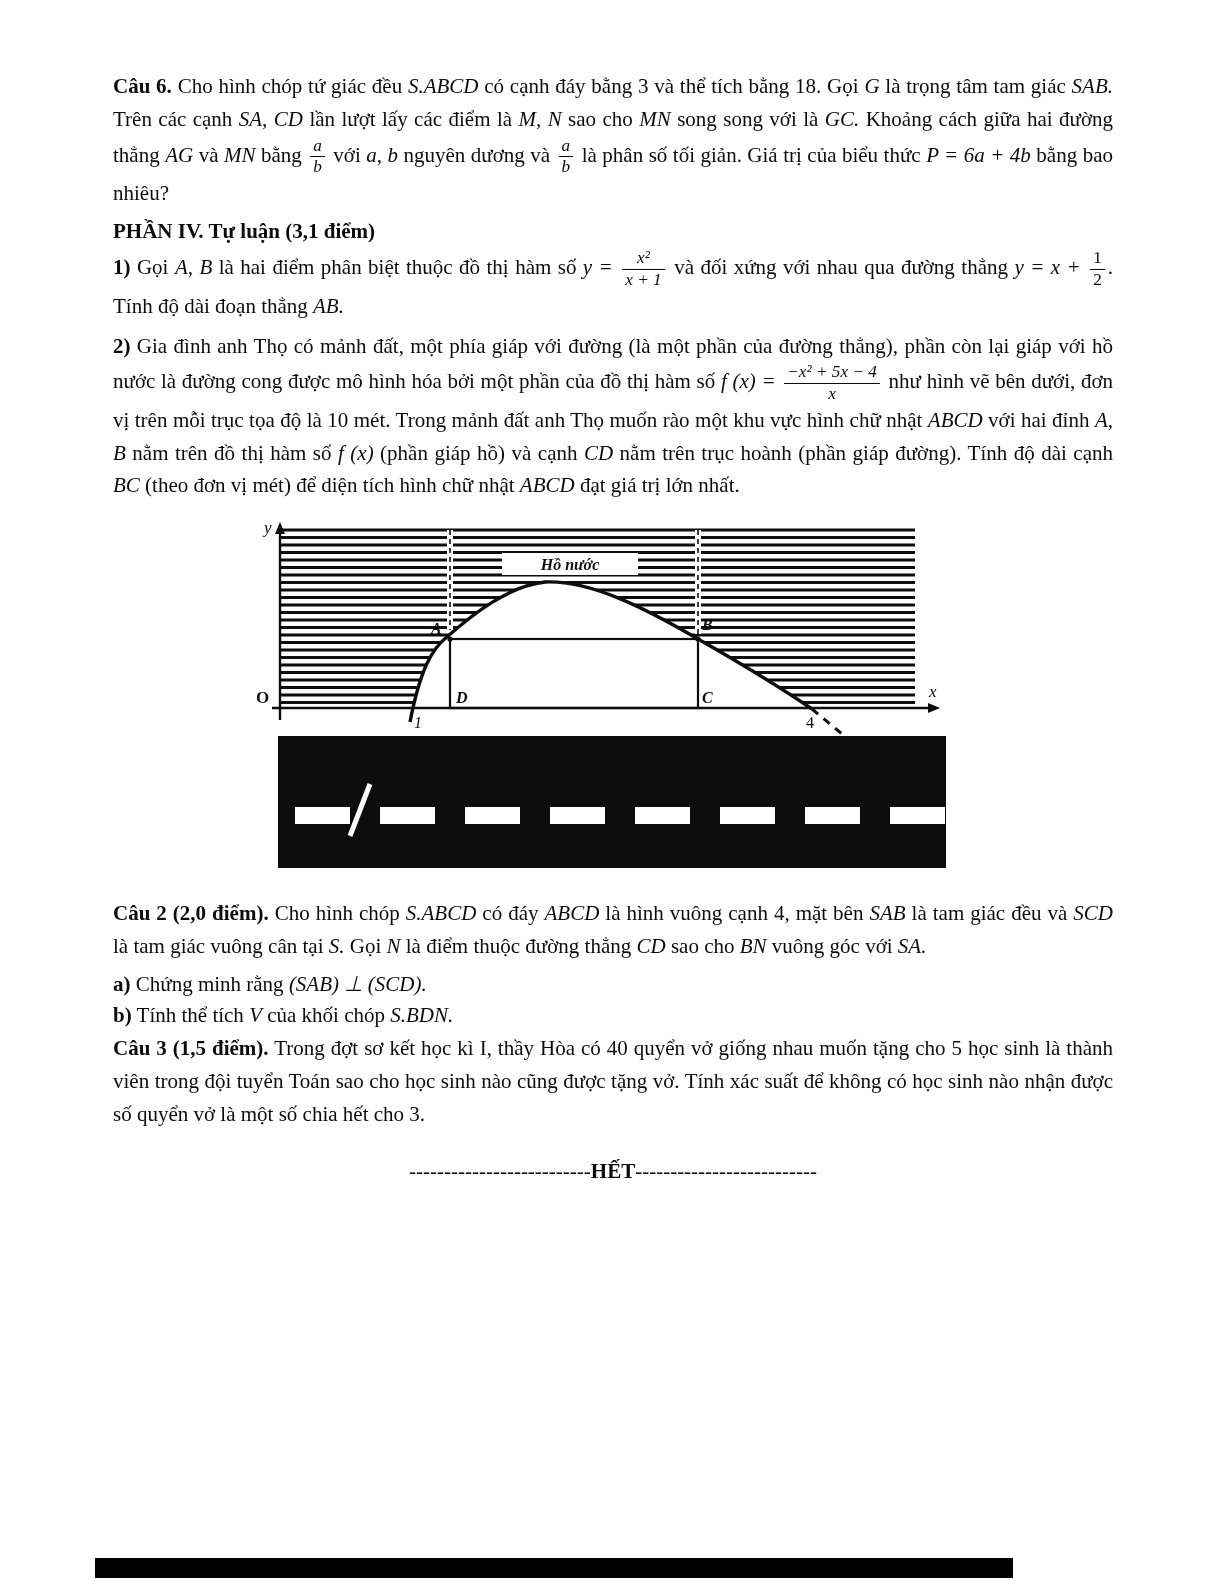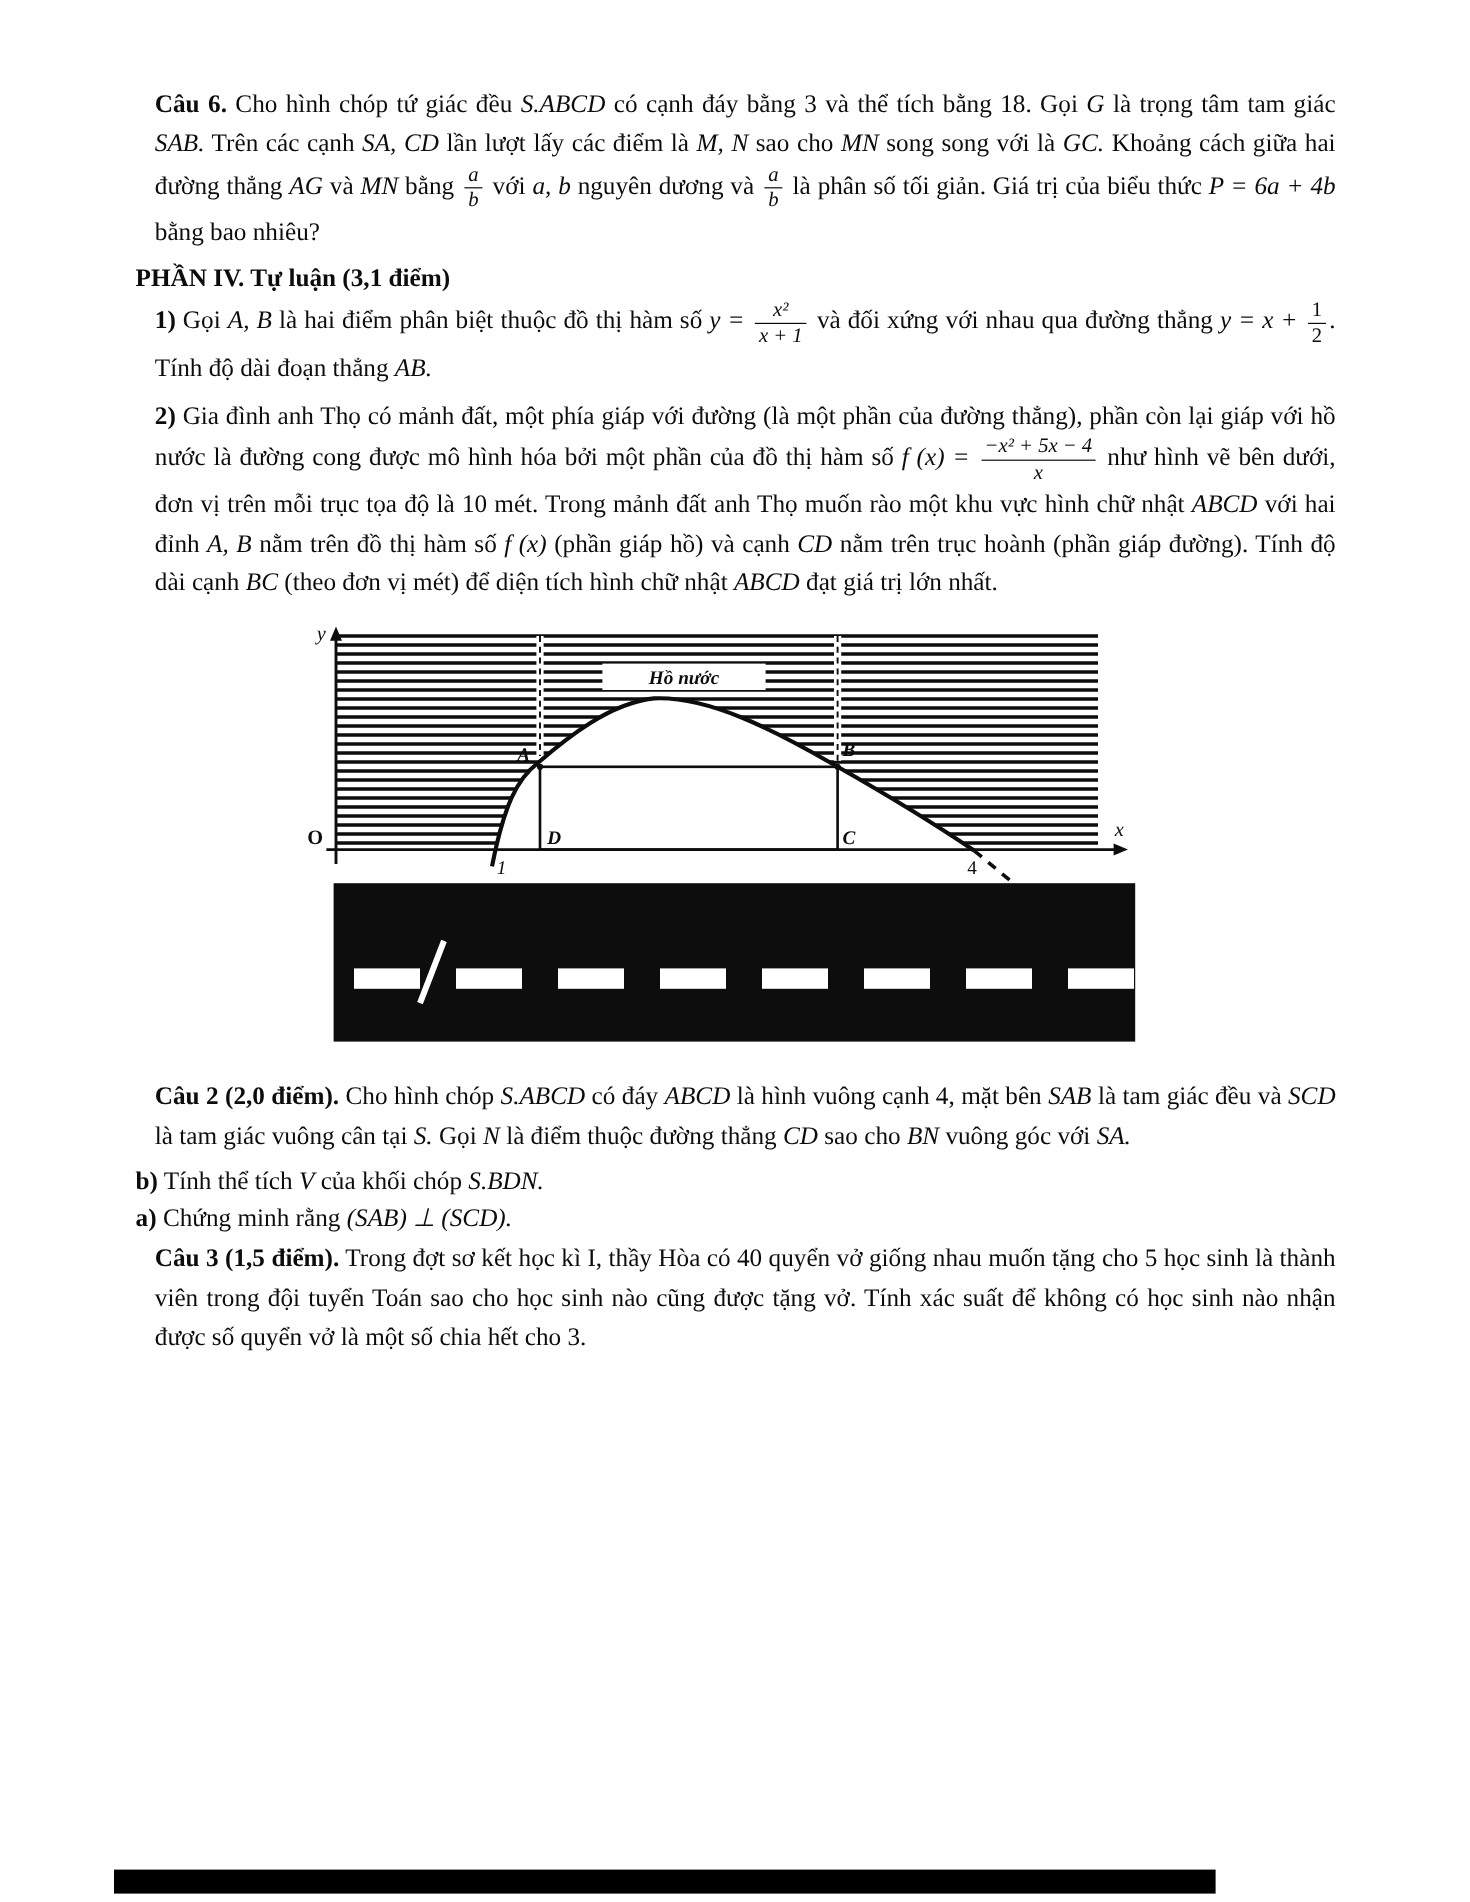--- a/index.html
+++ b/index.html
@@ -2,21 +2,21 @@
 <html><head>
 <meta charset="utf-8">
 <style>
   html,body{margin:0;padding:0;}
   body{
     width:1225px;height:1585px;position:relative;overflow:hidden;
     background:#ffffff;color:#0c0c0c;
     font-family:"Liberation Serif",serif;font-size:21px;
   }
   .content{padding:70px 112px 0 113px;}
-  p.para{margin:0 0 7px 16px;text-align:justify;line-height:1.56;}
+  p.para{margin:0 0 7px 0;text-align:justify;line-height:1.56;}
   p.head{margin:0 0 3px 0;line-height:1.35;}
   .b{font-weight:bold;}
   .i{font-style:italic;}
   .frac{display:inline-block;vertical-align:middle;text-align:center;
         font-size:0.82em;line-height:1.18;padding:0 3px;}
   .frac .num{display:block;border-bottom:1.4px solid #0c0c0c;padding:0 3px;}
   .frac .den{display:block;padding:0 3px;}
   .figure{margin:16px 0 18px 137px;width:700px;}
   svg text{font-family:"Liberation Serif",serif;fill:#0c0c0c;}
   p.het{margin:26px 0 0 0;text-align:center;line-height:1.4;}
@@ -110,19 +110,20 @@
       <text x="181" y="116" font-style="italic" font-size="16" font-weight="bold">A</text>
       <text x="452" y="112" font-style="italic" font-size="16" font-weight="bold">B</text>
       <text x="206" y="185" font-style="italic" font-size="16" font-weight="bold">D</text>
       <text x="452" y="185" font-style="italic" font-size="16" font-weight="bold">C</text>
       <text x="164" y="210" font-size="16" font-style="italic">1</text>
       <text x="556" y="210" font-size="16">4</text>
     </svg>
   </div>
 
   <p class="para"><span class="b">Câu 2 (2,0 điểm).</span><span> Cho hình chóp </span><span class="i">S.ABCD</span><span> có đáy </span><span class="i">ABCD</span><span> là hình vuông cạnh 4, mặt bên </span><span class="i">SAB</span><span> là tam giác đều và </span><span class="i">SCD</span><span> là tam giác vuông cân tại </span><span class="i">S.</span><span> Gọi </span><span class="i">N</span><span> là điểm thuộc đường thẳng </span><span class="i">CD</span><span> sao cho </span><span class="i">BN</span><span> vuông góc với </span><span class="i">SA.</span></p>
+  <p class="para head"><span class="b">a)</span><span> Chứng minh rằng </span><span class="i">(SAB) ⊥ (SCD).</span></p>
   <p class="para head"><span class="b">b)</span><span> Tính thể tích </span><span class="i">V</span><span> của khối chóp </span><span class="i">S.BDN.</span></p>
-  <p class="para head"><span class="b">a)</span><span> Chứng minh rằng </span><span class="i">(SAB) ⊥ (SCD).</span></p>
   <p class="para"><span class="b">Câu 3 (1,5 điểm).</span><span> Trong đợt sơ kết học kì I, thầy Hòa có 40 quyển vở giống nhau muốn tặng cho 5 học sinh là thành viên trong đội tuyển Toán sao cho học sinh nào cũng được tặng vở. Tính xác suất để không có học sinh nào nhận được số quyển vở là một số chia hết cho 3.</span></p>
 
+  <p class="het"><span>--------------------------</span><span class="b">HẾT</span><span>--------------------------</span></p>
 </div>
 
 <div class="footer-bar"></div>
 
 </body></html>

